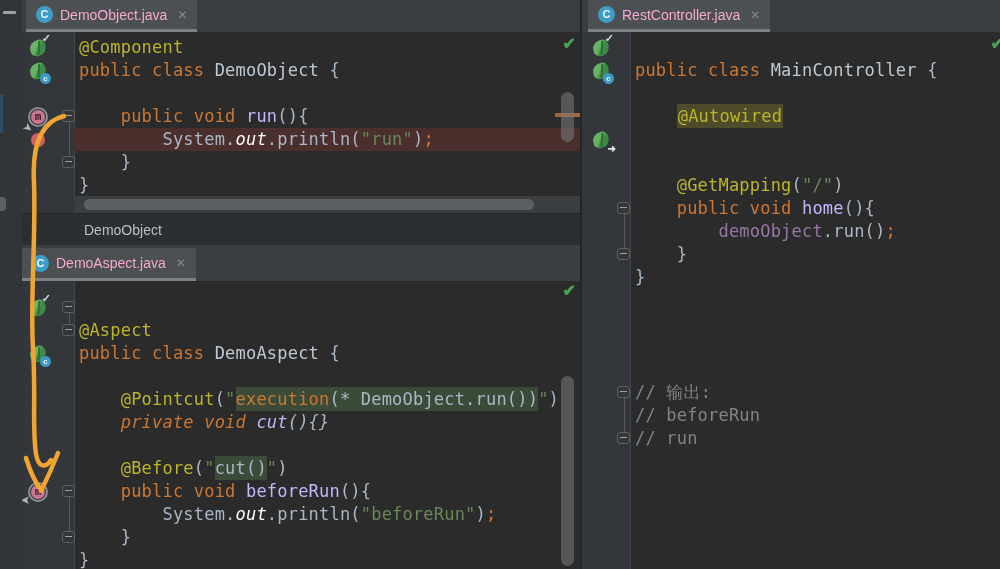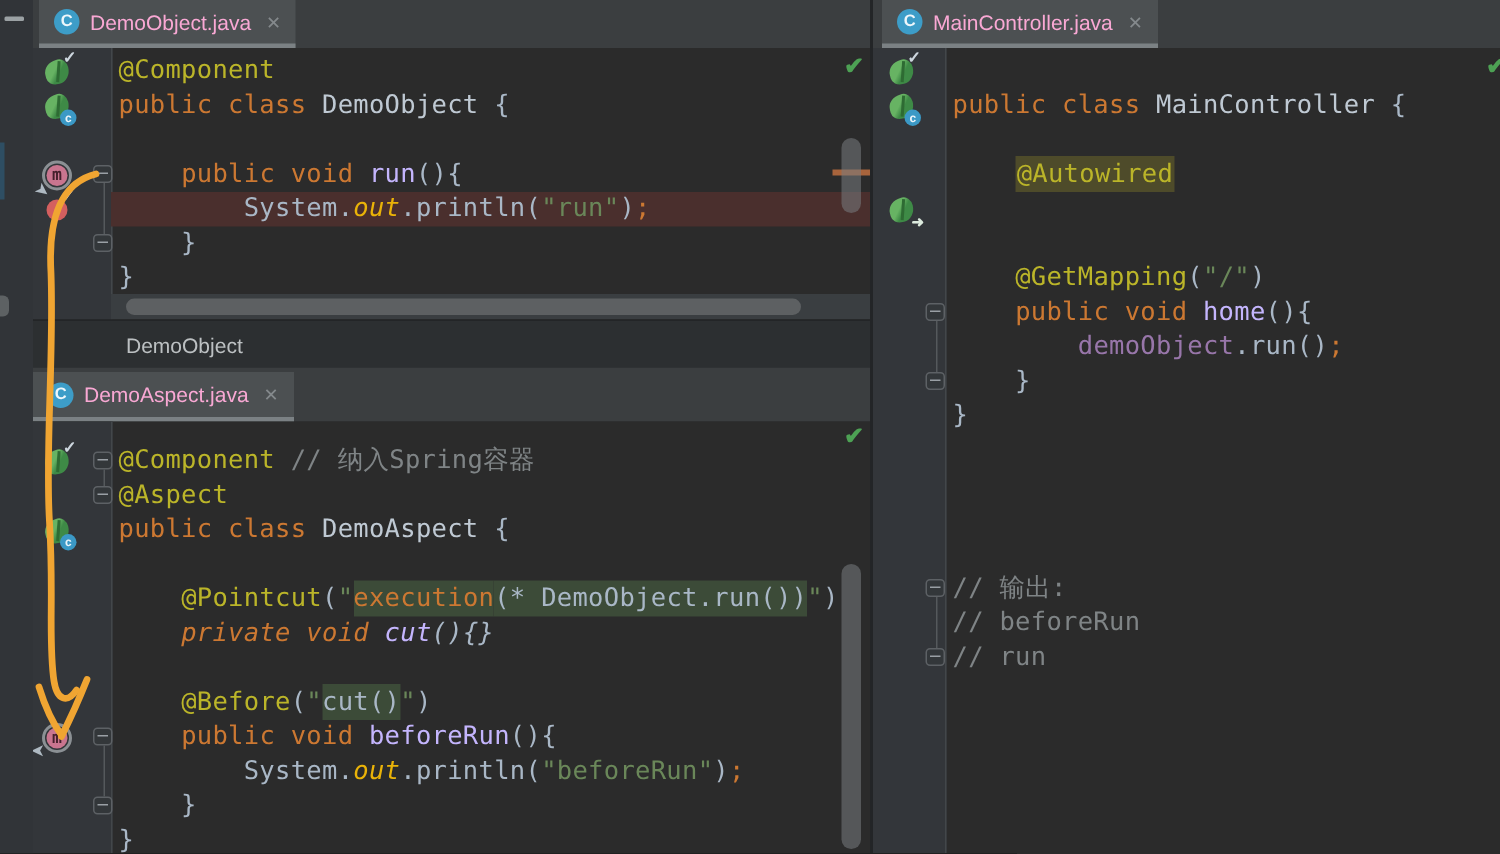--- a/index.html
+++ b/index.html
@@ -26,21 +26,21 @@
   .gutter{position:absolute;top:0;bottom:0;left:0;background:#33363a;border-right:1px solid #43474a;}
 
   .code-area{position:absolute;top:0;bottom:0;right:0;overflow:hidden;
              font-family:"DejaVu Sans Mono","Liberation Mono",monospace;font-size:17px;letter-spacing:.2px;}
   .row{position:absolute;left:0;right:0;height:23px;line-height:23px;white-space:pre;padding-left:5px;}
   .lh-debug-red{background:#4a2f2d;}
 
   
   .kw{color:#cc7832;} .ann{color:#bbb529;} .pl{color:#a9b7c6;} .decl{color:#bfc9d3;}
   .meth{color:#c4b5fd;} .str{color:#6a8759;} .cmt{color:#7f8486;}
-  .field{color:#9876aa;} .fieldi{color:#eab308;font-style:italic;} .semi{color:#cc7832;}
+  .field{color:#9876aa;} .fieldi{color:#ffffff;font-style:italic;} .semi{color:#cc7832;}
   .hlg{background:#3c4b38;padding:2px 0;}
   .hlo{background:#4e4b2a;padding:2px 1px;}
 
   
   .gicon{position:absolute;width:20px;height:20px;margin:-10px 0 0 -10px;}
   .gicon i,.gicon b{font-style:normal;}
   .leaf{position:absolute;inset:2px;border-radius:62% 38% 55% 45%/55% 45% 62% 38%;
         background:linear-gradient(130deg,#67b363 42%,#3e8a46 58%);transform:rotate(-14deg);}
   .leaf::after{content:'';position:absolute;left:48%;top:6%;width:2px;height:86%;background:#2e6b33;transform:rotate(18deg);}
   .ovr{position:absolute;}
@@ -142,21 +142,20 @@
     <div class="tabbar" style="height:36px;">
       <div class="tab" style="left:0;top:3px;height:33px;">
         <span class="cicon">C</span>
         <span class="tab-label">DemoAspect.java</span>
         <span class="tab-close">✕</span>
       </div>
     </div>
     <div class="editor" style="top:36px;">
       <div class="gutter" style="width:52px;"></div>
       <div class="code-area" style="left:52px;">
-          <div class="row" style="top: 15px;"><span class="ann">@Component </span><span class="cmt">// 纳入Spring容器</span></div>
           <div class="row" style="top: 38px;"><span class="ann">@Aspect</span></div>
           <div class="row" style="top: 61px;"><span class="kw">public class </span><span class="decl">DemoAspect </span><span class="pl">{</span></div>
           <div class="row" style="top: 84px;"></div>
           <div class="row" style="top: 107px;"><span class="pl">    </span><span class="ann">@Pointcut</span><span class="pl">(</span><span class="str">"</span><span class="kw hlg">execution</span><span class="pl hlg">(* DemoObject.run())</span><span class="str">"</span><span class="pl">)</span></div>
           <div class="row" style="top: 130px; font-style: italic;"><span class="pl">    </span><span class="kw">private void </span><span class="meth">cut</span><span class="pl">(){}</span></div>
           <div class="row" style="top: 153px;"></div>
           <div class="row" style="top: 176px;"><span class="pl">    </span><span class="ann">@Before</span><span class="pl">(</span><span class="str">"</span><span class="pl hlg">cut()</span><span class="str">"</span><span class="pl">)</span></div>
           <div class="row" style="top: 199px;"><span class="pl">    </span><span class="kw">public void </span><span class="meth">beforeRun</span><span class="pl">(){</span></div>
           <div class="row" style="top: 222px;"><span class="pl">        System.</span><span class="fieldi">out</span><span class="pl">.println(</span><span class="str">"beforeRun"</span><span class="pl">)</span><span class="semi">;</span></div>
           <div class="row" style="top: 245px;"><span class="pl">    }</span></div>
@@ -183,21 +182,21 @@
         <span class="fold fold-open" style="left: 47px; top: 204px;"></span>
         <span class="fold fold-close" style="left: 47px; top: 250px;"></span>
         <span class="fold-line" style="left: 47px; top: 216px; height: 34px;"></span>
       </div>
   </section>
 
   <section class="pane" style="left:580px;top:0;width:420px;height:569px;border-left:2px solid #232527;box-sizing:border-box;">
     <div class="tabbar" style="height:32px;">
       <div class="tab" style="left:6px;top:0;height:32px;">
         <span class="cicon">C</span>
-        <span class="tab-label">MainController.java</span>
+        <span class="tab-label">RestController.java</span>
         <span class="tab-close">✕</span>
       </div>
     </div>
     <div class="editor" style="top:32px;">
       <div class="gutter" style="width:48px;"></div>
       <div class="code-area" style="left:48px;">
           <div class="row" style="top: 27px;"><span class="kw">public class </span><span class="decl">MainController </span><span class="pl">{</span></div>
           <div class="row" style="top: 50px;"></div>
           <div class="row" style="top: 73px;"><span class="pl">    </span><span class="ann hlo">@Autowired</span></div>
           <div class="row" style="top: 119px;"></div>

